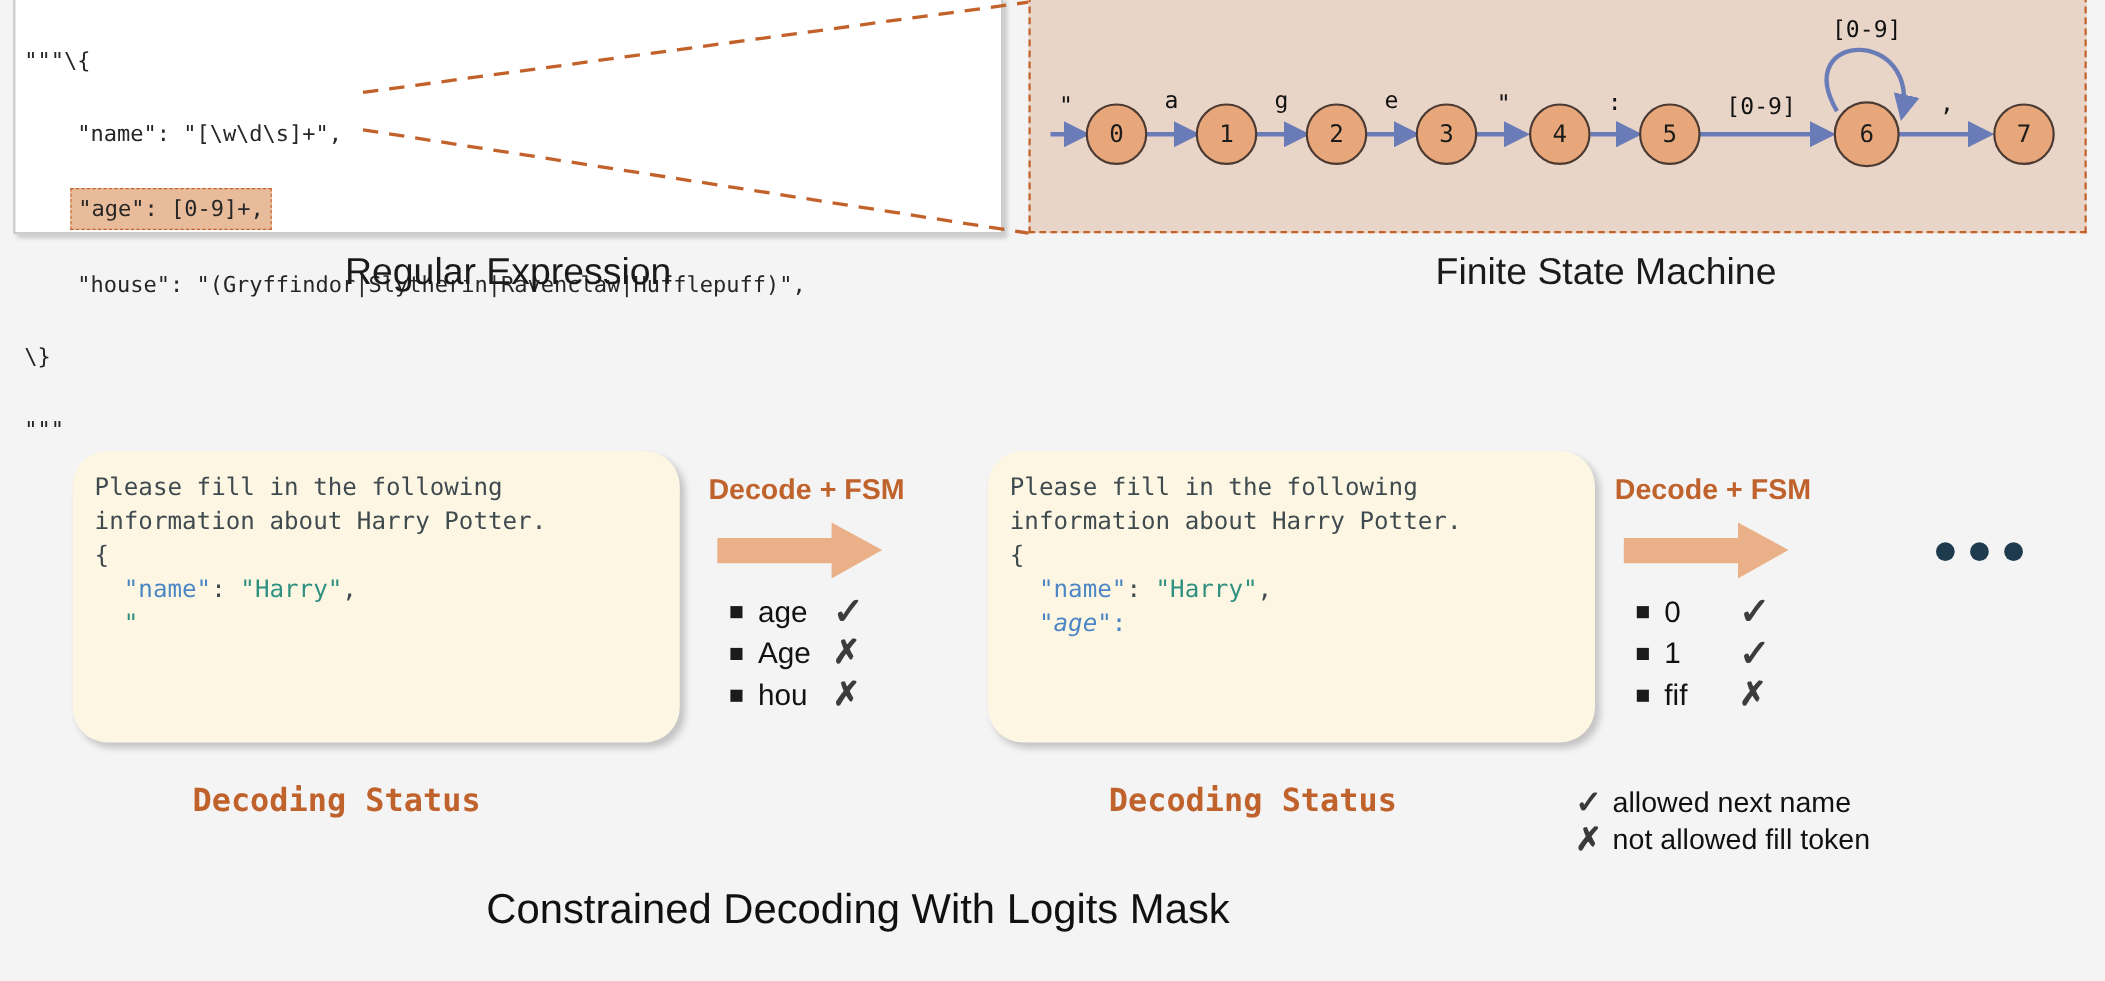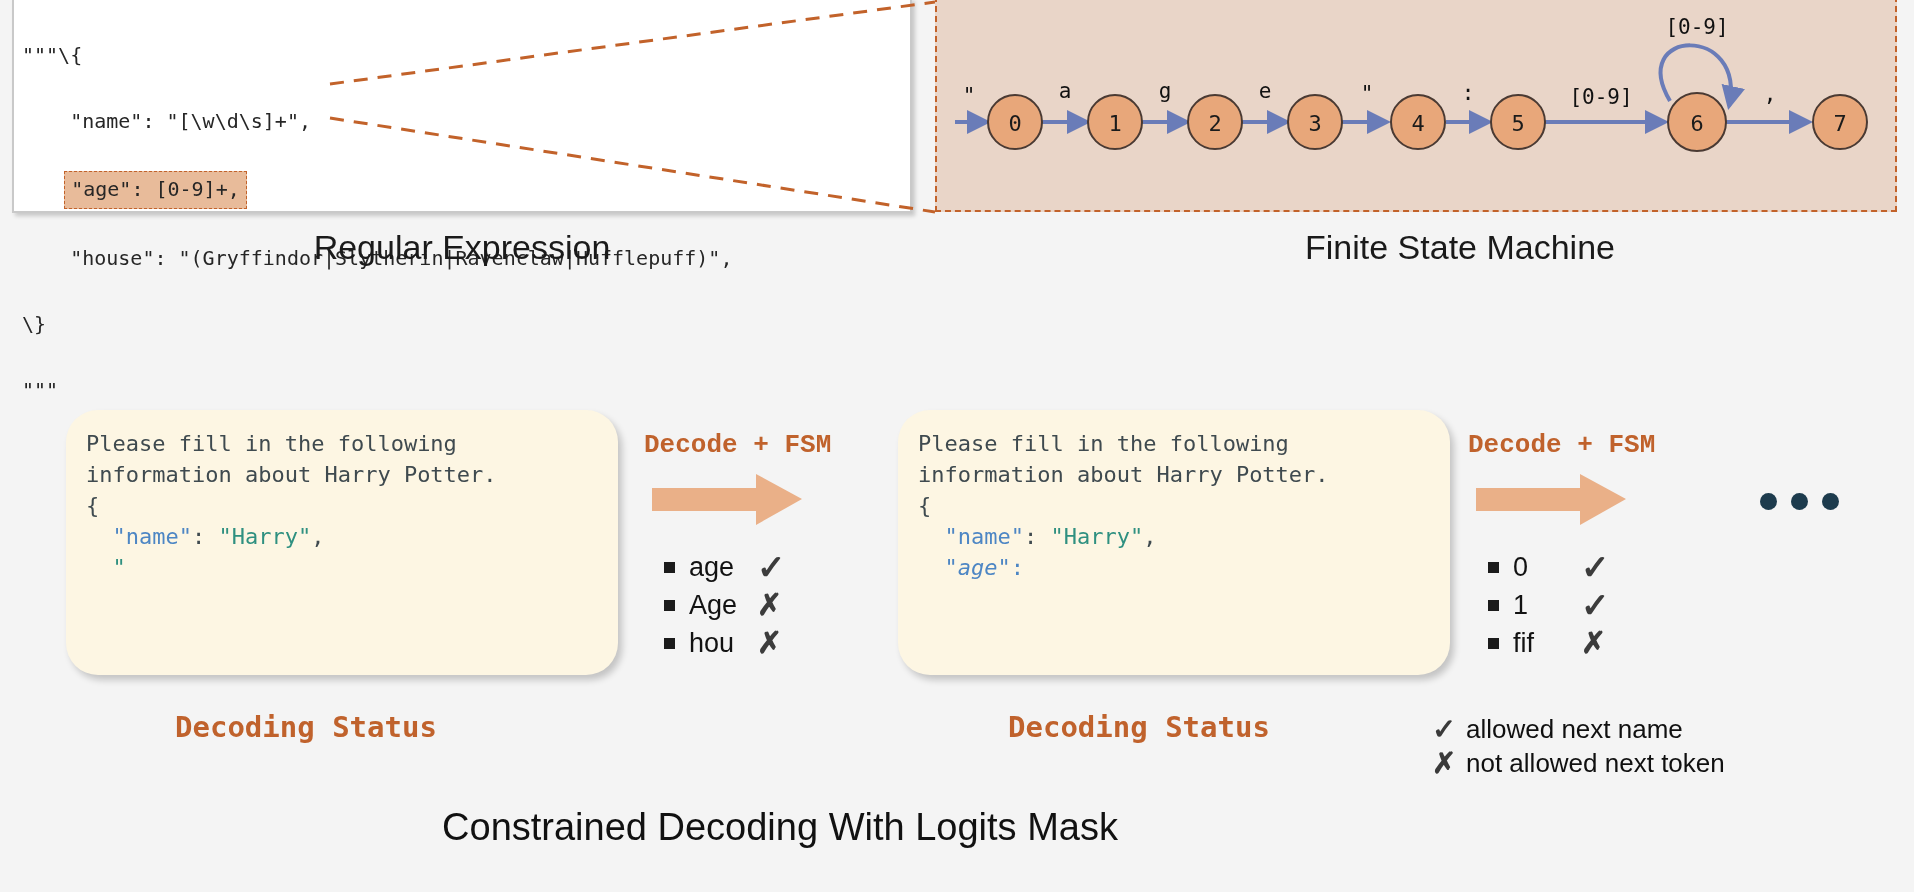--- a/index.html
+++ b/index.html
@@ -124,38 +124,38 @@
   .tok-key  { color: #4d86c4; }
   .tok-val  { color: #2f9080; }
   .tok-key-italic { color: #4d86c4; font-style: italic; }
 
   
   .decode-col { position: absolute; }
   #decode-col-1 { left: 644px; top: 430px; width: 240px; }
   #decode-col-2 { left: 1468px; top: 430px; width: 240px; }
 
   .decode-title {
-    font-family: Liberation Mono, monospace;
+    font-family: Liberation Sans, sans-serif;
     font-size: 26px;
     font-weight: bold;
     color: #c0622c;
     white-space: nowrap;
     letter-spacing: 0px;
   }
   .big-arrow {
     position: relative;
     margin-top: 14px;
     margin-left: 8px;
     width: 150px;
     height: 52px;
   }
   .big-arrow svg { display: block; }
 
   .token-list {
-    margin-top: 22px;
+    margin-top: 10px;
     margin-left: 20px;
     list-style: none;
     padding: 0;
   }
   .token-item {
     display: flex;
     align-items: center;
     height: 38px;
     font-family: "Liberation Sans", sans-serif;
     font-size: 27px;
@@ -387,17 +387,17 @@
 <div class="decoding-status" id="decoding-status-1">Decoding Status</div>
 <div class="decoding-status" id="decoding-status-2">Decoding Status</div>
 
 <div id="legend">
   <div class="legend-row">
     <span class="legend-mark">✓</span>
     <span>allowed next name</span>
   </div>
   <div class="legend-row">
     <span class="legend-mark">✗</span>
-    <span>not allowed next token</span>
+    <span>not allowed fill token</span>
   </div>
 </div>
 
 <div id="bottom-title">Constrained Decoding With Logits Mask</div>
 
 </body></html>

